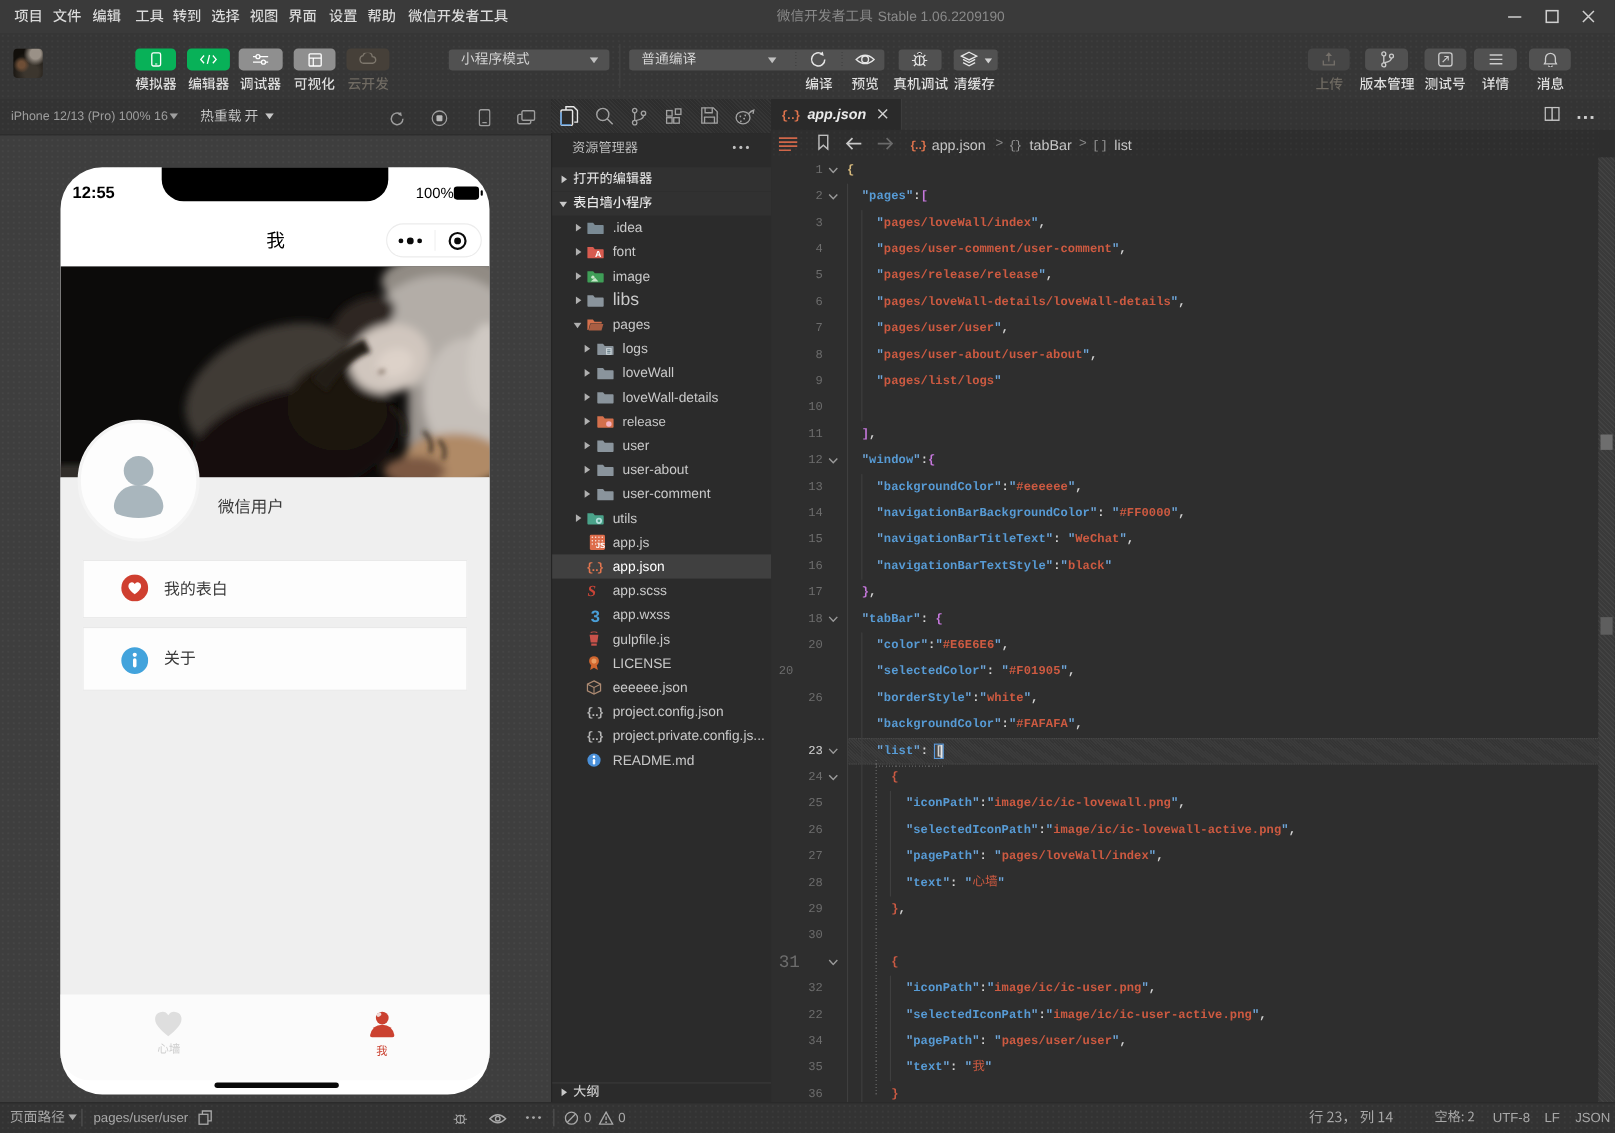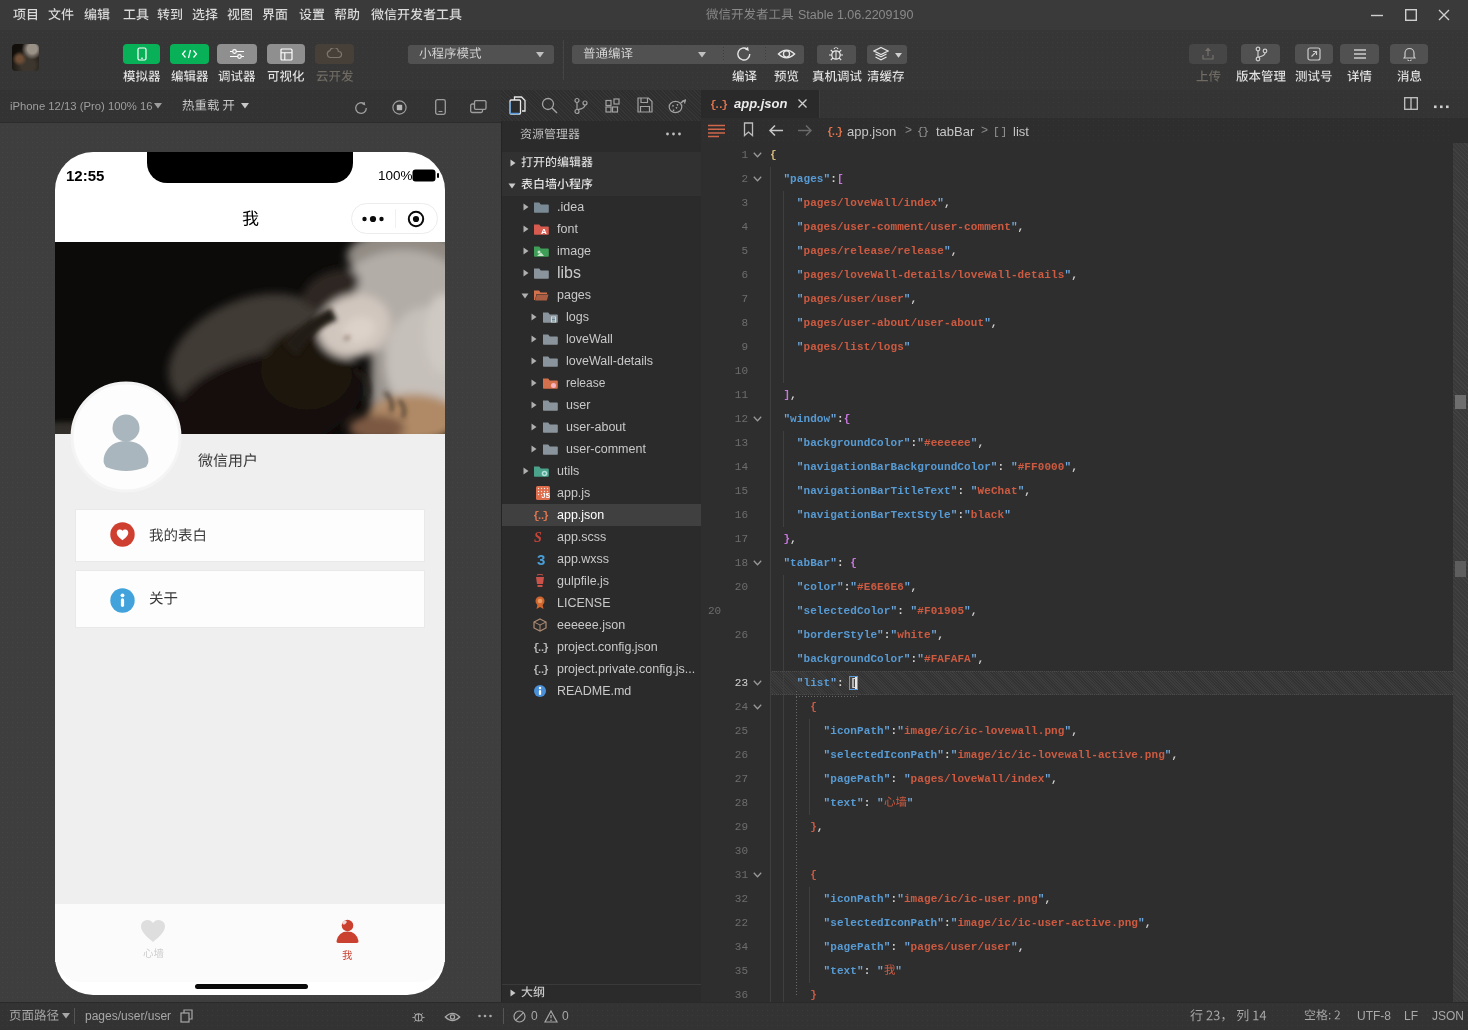--- a/index.html
+++ b/index.html
@@ -630,21 +630,21 @@
 <div class="ab mono" style="left:708px;top:698px;width:40px;text-align:right;font-size:11px;color:#6d6d6d;line-height:18px">24</div>
 <svg class="ab" style="left:753px;top:704px" width="9" height="6" viewBox="0 0 9 6">
     <path fill="none" stroke="#9a9a9a" stroke-width="1.3" d="M0.8 0.8 L4.5 4.7 L8.2 0.8"></path>
   </svg>
 <div class="ab mono" style="left:708px;top:722px;width:40px;text-align:right;font-size:11px;color:#6d6d6d;line-height:18px">25</div>
 <div class="ab mono" style="left:708px;top:746px;width:40px;text-align:right;font-size:11px;color:#6d6d6d;line-height:18px">26</div>
 <div class="ab mono" style="left:708px;top:770px;width:40px;text-align:right;font-size:11px;color:#6d6d6d;line-height:18px">27</div>
 <div class="ab mono" style="left:708px;top:794px;width:40px;text-align:right;font-size:11px;color:#6d6d6d;line-height:18px">28</div>
 <div class="ab mono" style="left:708px;top:818px;width:40px;text-align:right;font-size:11px;color:#6d6d6d;line-height:18px">29</div>
 <div class="ab mono" style="left:708px;top:842px;width:40px;text-align:right;font-size:11px;color:#6d6d6d;line-height:18px">30</div>
-<div class="ab mono" style="left:708px;top:866px;width:40px;text-align:right;font-size:11px;color:#6d6d6d;line-height:18px">31</div>
+<div class="ab mono" style="left:708px;top:866px;width:40px;font-size:16px;color:#6d6d6d;line-height:18px">31</div>
 <svg class="ab" style="left:753px;top:872px" width="9" height="6" viewBox="0 0 9 6">
     <path fill="none" stroke="#9a9a9a" stroke-width="1.3" d="M0.8 0.8 L4.5 4.7 L8.2 0.8"></path>
   </svg>
 <div class="ab mono" style="left:708px;top:890px;width:40px;text-align:right;font-size:11px;color:#6d6d6d;line-height:18px">32</div>
 <div class="ab mono" style="left:708px;top:914px;width:40px;text-align:right;font-size:11px;color:#6d6d6d;line-height:18px">22</div>
 <div class="ab mono" style="left:708px;top:938px;width:40px;text-align:right;font-size:11px;color:#6d6d6d;line-height:18px">34</div>
 <div class="ab mono" style="left:708px;top:962px;width:40px;text-align:right;font-size:11px;color:#6d6d6d;line-height:18px">35</div>
 <div class="ab mono" style="left:708px;top:986px;width:40px;text-align:right;font-size:11px;color:#6d6d6d;line-height:18px">36</div>
 <div class="ab mono" style="left:770px;top:146px;font-size:11px;font-weight:bold;line-height:18px;white-space:nowrap;letter-spacing:0.09px"><span style="color:#d7ba7d">{</span></div>
 <div class="ab mono" style="left:770px;top:170px;font-size:11px;font-weight:bold;line-height:18px;white-space:nowrap;letter-spacing:0.09px">&nbsp;&nbsp;<span style="color:#6fa8dc">"</span><span style="color:#579bd5">pages</span><span style="color:#6fa8dc">"</span><span style="color:#d4d4d4">:</span><span style="color:#c678dd">[</span></div>

